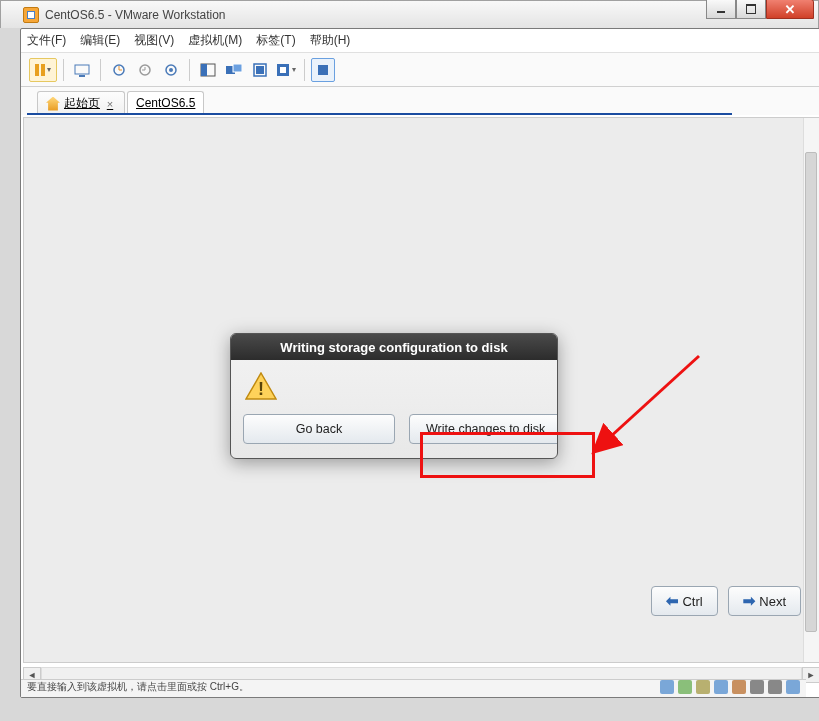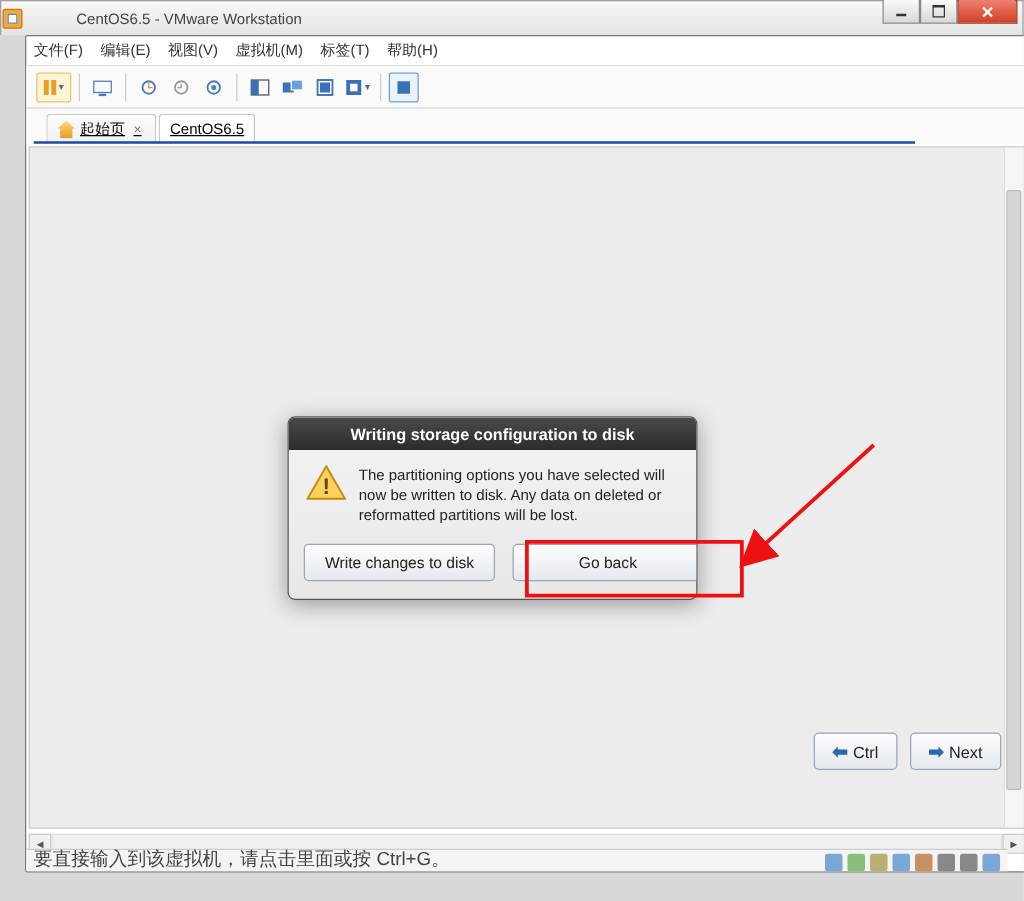--- a/index.html
+++ b/index.html
@@ -1,19 +1,19 @@
 <!DOCTYPE html>
 <html><head>
 <meta charset="utf-8">
 <style>
 * { box-sizing: border-box; margin: 0; padding: 0; font-family: Tahoma, Arial, sans-serif; }
 body { width: 819px; height: 721px; background: #d8d8d8; overflow: hidden; position: relative; }
 
 
-.titlebar { height: 28px; background: linear-gradient(#f8f8f8,#e4e4e4); border: 1px solid #a0a0a0; border-bottom: none; display: flex; align-items: center; padding: 0 1px; position: relative; gap: 37px; }
+.titlebar { height: 28px; background: linear-gradient(#f8f8f8,#e4e4e4); border: 1px solid #a0a0a0; border-bottom: none; display: flex; align-items: center; padding: 0 22px; position: relative; }
 .titlebar-icon { width: 16px; height: 16px; background: #f7a738; border: 1px solid #c27b12; border-radius: 2px; margin-right: 6px; position: relative; }
 .titlebar-icon::after { content:''; position:absolute; inset:3px; background:#fff; border:1px solid #4a80c7; }
 .titlebar-text { font-size: 12px; color: #444; }
 .win-controls { position: absolute; right: 4px; top: -2px; display: flex; }
 .win-btn { width: 30px; height: 20px; border: 1px solid #888; background: linear-gradient(#f9f9f9,#d9d9d9); display:flex; align-items:center; justify-content:center; font-size:11px; }
 .win-btn.close { width:48px; background: linear-gradient(#f08070,#d04028); color:#fff; border-color:#a03020; font-weight:bold; font-size:13px; border-top-right-radius:3px; }
 .win-btn.min::before { content:''; width:8px; height:2px; background:#333; margin-top:6px;}
 .win-btn.max::before { content:''; width:8px; height:7px; border:1px solid #333; border-top-width:2px;}
 
 
@@ -63,21 +63,21 @@
 
 
 .arrow-svg { position:absolute; pointer-events:none; }
 
 
 .nav-area { position:absolute; right:18px; bottom:46px; display:flex; gap:10px; }
 .navbtn { height:30px; padding:0 14px; border:1px solid #9aa6b2; border-radius:4px; background:linear-gradient(#fdfdfd,#e4e9ee); font-size:13px; color:#222; display:flex; align-items:center; gap:4px; }
 .navarrow { font-size:15px; color:#2e66b0; font-weight:bold; }
 
 
-.statusbar { position:absolute; left:0; right:16px; bottom:0; height:18px; background:#f4f4f4; border-top:1px solid #ccc; font-size:15px; color:#444; display:flex; align-items:flex-end; padding:0 6px; justify-content:space-between; }
+.statusbar { position:absolute; left:0; right:16px; bottom:0; height:18px; background:#f4f4f4; border-top:1px solid #ccc; font-size:10px; color:#444; display:flex; align-items:flex-start; padding:0 6px; justify-content:space-between; }
 .status-icons { display:flex; gap:4px; }
 .sicon { width:14px; height:14px; border-radius:2px; }
 .ico-pause { display:flex; gap:2px; } .ico-pause i{ width:4px; height:12px; background:#e8a020; }
 </style>
 </head>
 <body>
 
 <div class="titlebar">
   <div class="titlebar-icon"></div>
   <div class="titlebar-text">CentOS6.5 - VMware Workstation</div>
@@ -187,25 +187,24 @@
 
     <div class="dialog">
       <div class="dialog-title">Writing storage configuration to disk</div>
       <div class="dialog-body">
         <div class="warn-icon">
           <svg viewBox="0 0 32 28">
               <polygon points="16,1 31,27 1,27" fill="#fed25a" stroke="#c08a10" stroke-width="1.5"></polygon>
               <text x="16" y="23" text-anchor="middle" font-size="18" font-weight="bold" fill="#5a4408">!</text>
             </svg>
         </div>
-        <div class="dialog-text">The partitioning options you have selected will now be written to disk.  Any data on deleted or reformatted partitions will be lost.</div>
       </div>
       <div class="dialog-buttons">
+        <div class="dbtn goback">Go back</div>
         <div class="dbtn">Write changes to disk</div>
-        <div class="dbtn goback">Go back</div>
       </div>
     </div>
 
     <div class="highlight-box" style="left:396px; top:314px; width:175px; height:46px;"></div>
 
     <svg class="arrow-svg" style="left:560px; top:228px; width:130px; height:110px;">
       <defs>
           <marker id="ah" markerWidth="12" markerHeight="12" refX="2" refY="5" orient="auto">
             <polygon points="0,0 10,5 0,10" fill="#e11"></polygon>
           </marker>

